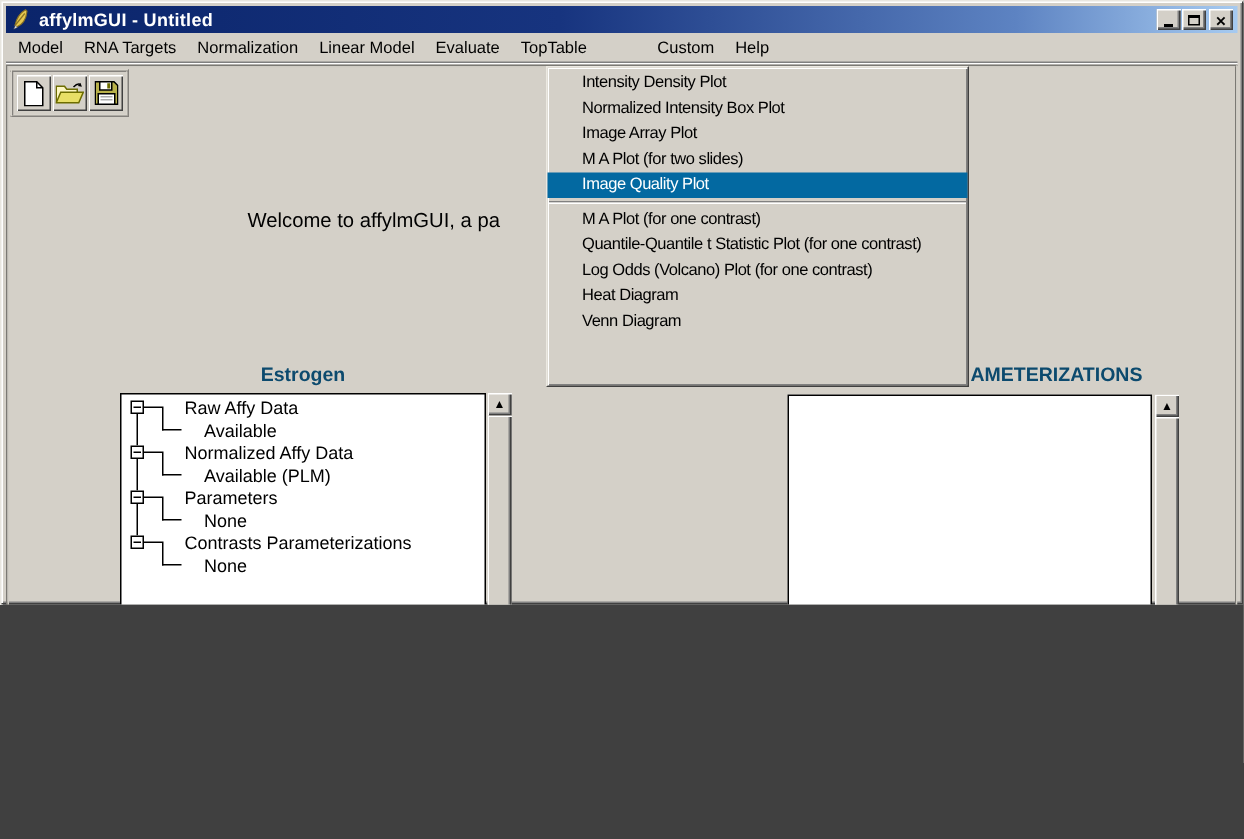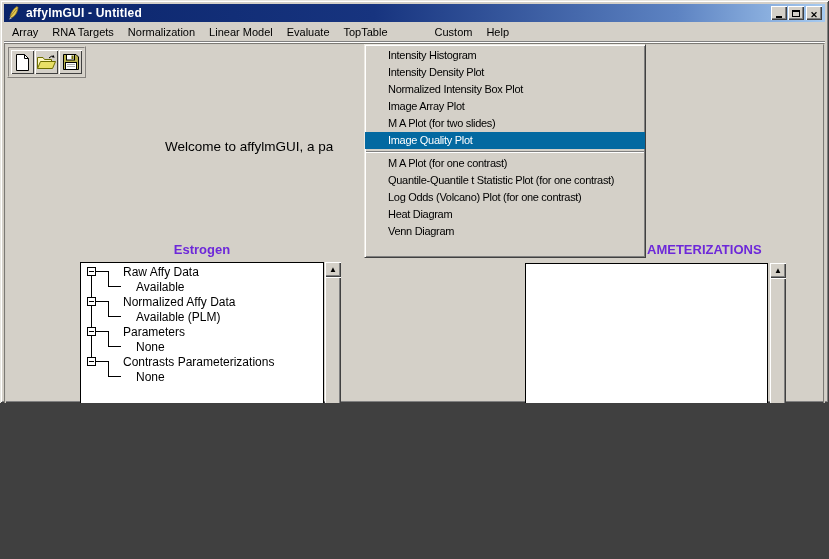--- a/index.html
+++ b/index.html
@@ -54,21 +54,21 @@
   .tool-btn {
     width:23px; height:24px; background:#d4d0c8;
     box-shadow: inset 1px 1px 0 #fff, inset -1px -1px 0 #404040;
     display:flex; align-items:center; justify-content:center;
   }
 
   
   .welcome { position:absolute; left:165px; top:139px; font-size:13.5px; color:#000; white-space:nowrap; }
 
   
-  .panel-title { position:absolute; font-size:13px; font-weight:bold; color:#6d28d9; white-space:nowrap; }
+  .panel-title { position:absolute; font-size:13px; font-weight:bold; color:#0c4a6e; white-space:nowrap; }
   .title-left  { left:80px; top:242px; width:244px; text-align:center; }
   .title-right { left:647px; top:242px; }
 
   .listbox { position:absolute; background:#fff; border:1px solid #000; overflow:hidden; }
   .lb-left  { left:80px;  top:262px; width:244px; height:229px; }
   .lb-right { left:525px; top:263px; width:243px; height:228px; }
 
   
   .tree { position:relative; padding:2px 0 0 2px; font-size:12px; color:#000; }
   .tree-node { position:relative; height:30px; }
@@ -136,21 +136,21 @@
       </span>
     <span class="win-btn btn-max">
         <span class="glyph-max"></span>
       </span>
     <span class="win-btn btn-close">
         <span class="glyph-close"></span>
       </span>
   </div>
 
   <div class="menubar">
-    <span class="menu-item">Array</span>
+    <span class="menu-item">Model</span>
     <span class="menu-item">RNA Targets</span>
     <span class="menu-item">Normalization</span>
     <span class="menu-item">Linear Model</span>
     <span class="menu-item">Evaluate</span>
     <span class="menu-item">TopTable</span>
     <span class="menu-item active">Plot</span>
     <span class="menu-item">Custom</span>
     <span class="menu-item">Help</span>
   </div>
 
@@ -250,21 +250,20 @@
     <span class="sb-thumb v-thumb"></span>
     <span class="sb-btn v-bottom down"></span>
   </div>
   <div class="sb sb-h-right">
     <span class="sb-btn h-left left"></span>
     <span class="sb-thumb h-thumb"></span>
     <span class="sb-btn h-right right"></span>
   </div>
 
   <div class="dropdown">
-    <div class="dd-item">Intensity Histogram</div>
     <div class="dd-item">Intensity Density Plot</div>
     <div class="dd-item">Normalized Intensity Box Plot</div>
     <div class="dd-item">Image Array Plot</div>
     <div class="dd-item">M A Plot (for two slides)</div>
     <div class="dd-item hl">Image Quality Plot</div>
     <div class="menu-sep"></div>
     <div class="dd-item">M A Plot (for one contrast)</div>
     <div class="dd-item">Quantile-Quantile t Statistic Plot (for one contrast)</div>
     <div class="dd-item">Log Odds (Volcano) Plot (for one contrast)</div>
     <div class="dd-item">Heat Diagram</div>

